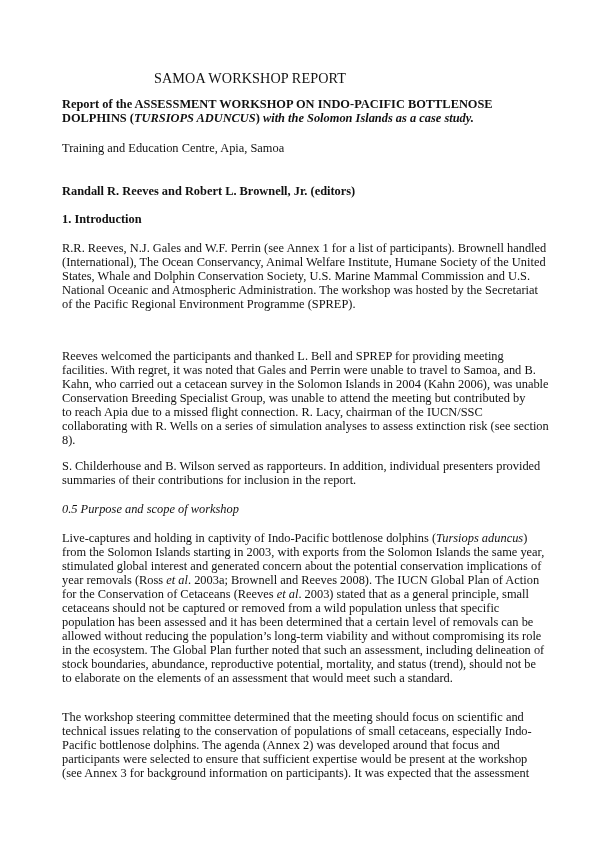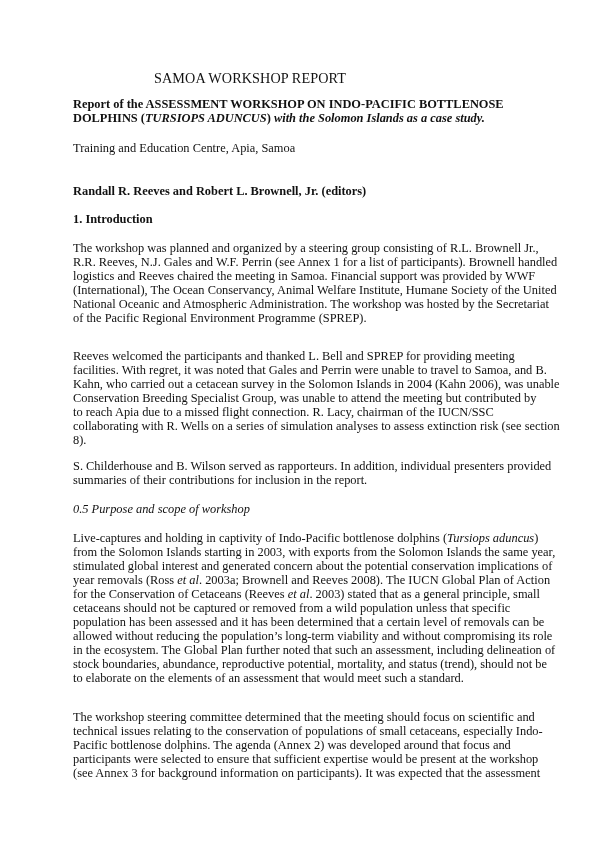--- a/index.html
+++ b/index.html
@@ -1,21 +1,21 @@
 <!DOCTYPE html>
 <html><head>
 <meta charset="utf-8">
 <style>
   html, body { margin: 0; padding: 0; background: #ffffff; }
   body { width: 600px; height: 849px; position: relative; overflow: hidden;
          font-family: "Liberation Serif", "DejaVu Serif", serif; color: #111; }
   .page { position: absolute; left: 0; top: 0; width: 600px; height: 849px; }
   .title { position: absolute; left: 0; width: 500px; top: 70px; text-align: center;
            font-size: 14.2px; letter-spacing: 0.1px; }
-  .block { position: absolute; left: 73px; width: 500px; }
+  .block { position: absolute; left: 62px; width: 500px; }
   .line { font-size: 12.4px; line-height: 14px; white-space: nowrap; }
   .b { font-weight: bold; }
   .i { font-style: italic; }
 </style>
 </head>
 <body>
 
 <div class="page">
   <div class="title">SAMOA WORKSHOP REPORT</div>
 
@@ -26,24 +26,23 @@
 
   <div class="block" style="top:141px" id="venue">
       <div class="line">Training and Education Centre, Apia, Samoa</div>
     </div>
 
   <div class="block line b" style="top:184px">Randall R. Reeves and Robert L. Brownell, Jr. (editors)</div>
 
   <div class="block line b" style="top:212px">1. Introduction</div>
 
   <div class="block" style="top:241px" id="p1">
-      <div class="line">The workshop was planned and organized by a steering group consisting of R.L. Brownell Jr.,</div>
       <div class="line">R.R. Reeves, N.J. Gales and W.F. Perrin (see Annex 1 for a list of participants). Brownell handled</div>
-      <div class="line">logistics and Reeves chaired the meeting in Samoa. Financial support was provided by WWF</div>
       <div class="line">(International), The Ocean Conservancy, Animal Welfare Institute, Humane Society of the United</div>
+      <div class="line">States, Whale and Dolphin Conservation Society, U.S. Marine Mammal Commission and U.S.</div>
       <div class="line">National Oceanic and Atmospheric Administration. The workshop was hosted by the Secretariat</div>
       <div class="line">of the Pacific Regional Environment Programme (SPREP).</div>
     </div>
 
   <div class="block" style="top:349px" id="p2">
       <div class="line">Reeves welcomed the participants and thanked L. Bell and SPREP for providing meeting</div>
       <div class="line">facilities. With regret, it was noted that Gales and Perrin were unable to travel to Samoa, and B.</div>
       <div class="line">Kahn, who carried out a cetacean survey in the Solomon Islands in 2004 (Kahn 2006), was unable</div>
       <div class="line">Conservation Breeding Specialist Group, was unable to attend the meeting but contributed by</div>
       <div class="line">to reach Apia due to a missed flight connection. R. Lacy, chairman of the IUCN/SSC</div>

